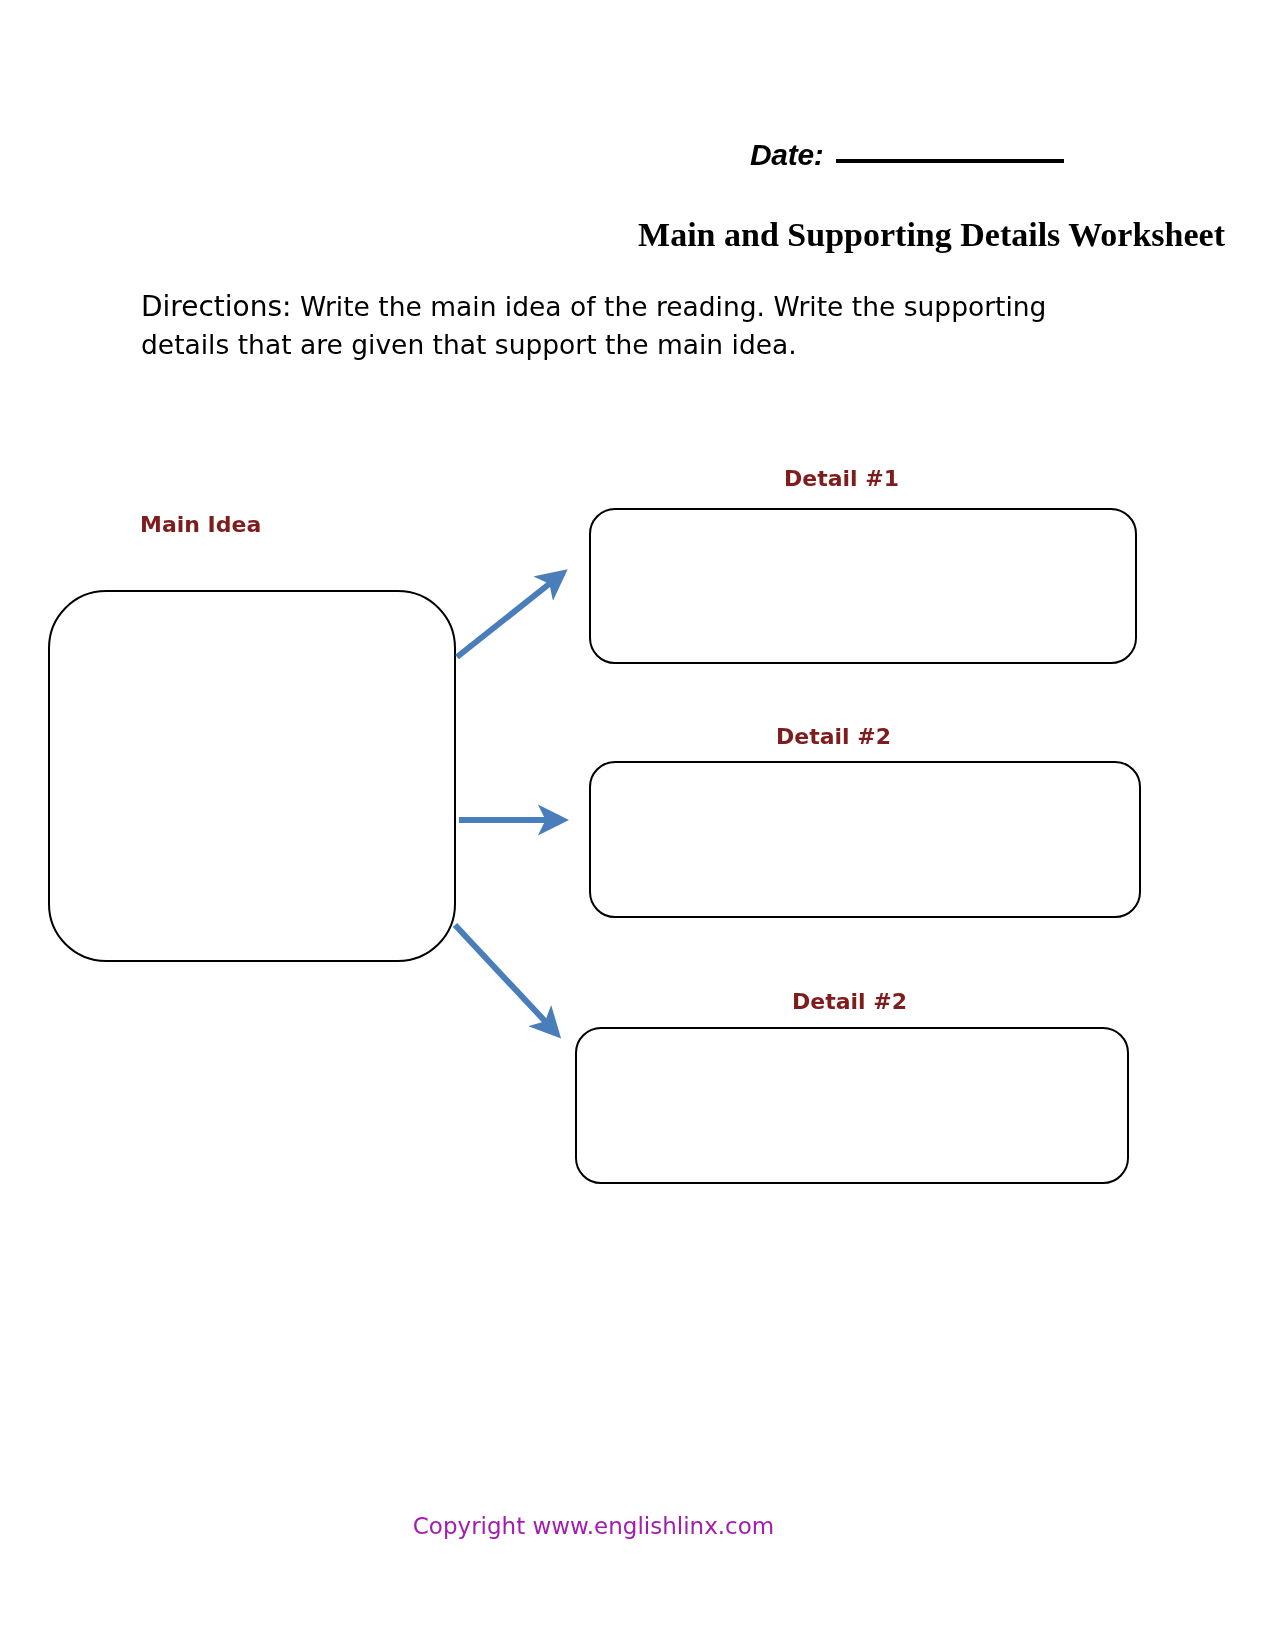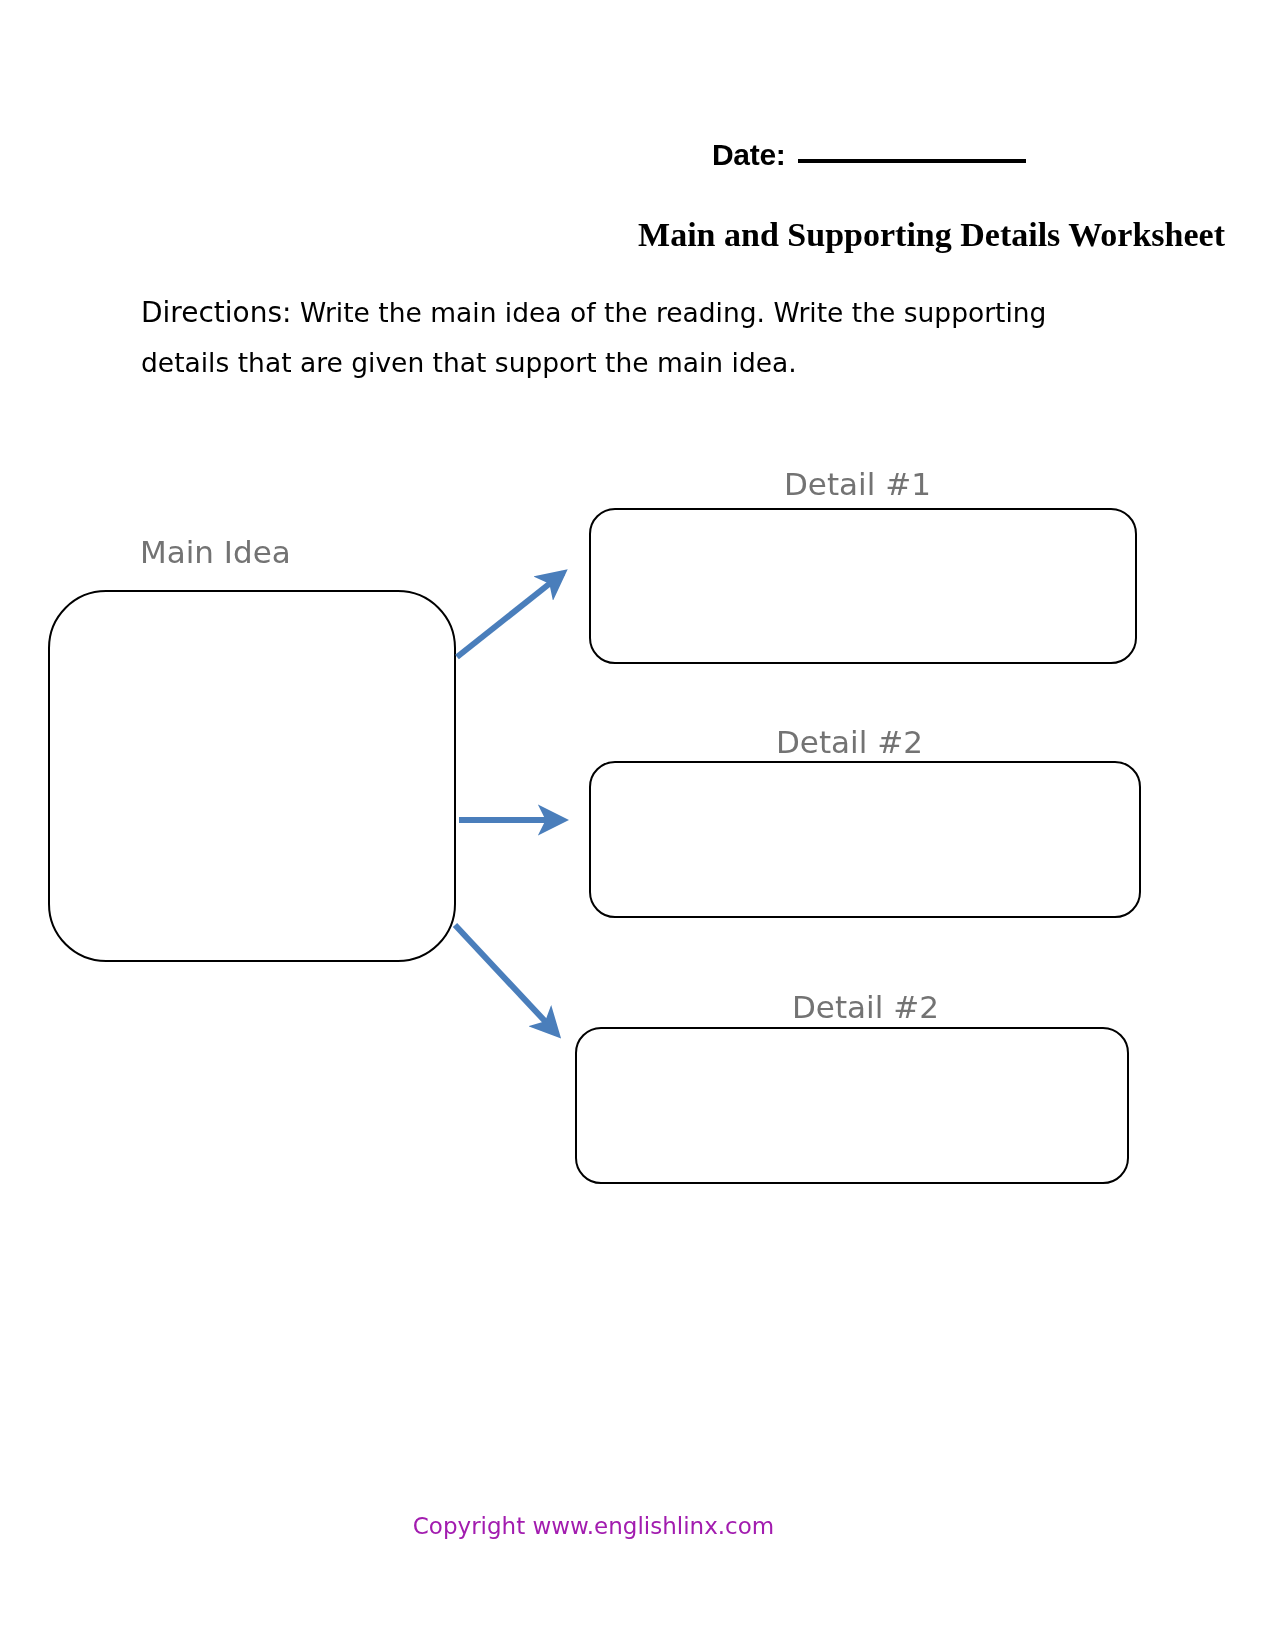--- a/index.html
+++ b/index.html
@@ -43,21 +43,21 @@
   }
   .field-rule {
     display: inline-block;
     border-bottom: 4px solid #000;
     margin-left: 12px;
     position: relative;
     top: -2px;
   }
   #name-field { left: 141px; top: 0; }
   #name-field .field-rule { width: 368px; }
-  #date-field { left: 712px; top: 0; }
+  #date-field { left: 750px; top: 0; font-style: italic; }
   #date-field .field-rule { width: 228px; }
 
   
   .worksheet-title {
     position: absolute;
     left: 0;
     top: 216px;
     width: 1225px;
     text-align: right;
     font-family: "Liberation Serif", "DejaVu Serif", serif;
@@ -68,34 +68,35 @@
   }
 
   
   .directions {
     position: absolute;
     left: 141px;
     top: 288px;
     width: 930px;
     font-family: "DejaVu Sans", sans-serif;
     font-size: 26.5px;
-    line-height: 50px;
+    line-height: 38px;
     color: #000;
   }
   .directions .lead {
     font-size: 28px;
   }
 
   
   .box-label {
     position: absolute;
     font-family: "DejaVu Sans", sans-serif;
-    font-size: 31px;
-    color: #737373;
+    font-size: 22px;
+    color: #7f1d1d;
     white-space: nowrap;
+    font-weight: bold;
   }
 
   
   .shape-box {
     position: absolute;
     border: 2.5px solid #000;
     background: #ffffff;
     box-sizing: border-box;
   }
   #main-idea-box {
@@ -121,21 +122,21 @@
   }
   #detail-box-3 {
     left: 575px;
     top: 1027px;
     width: 554px;
     height: 157px;
     border-radius: 26px;
   }
 
   
-  #main-idea-label { left: 140px; top: 534px; }
+  #main-idea-label { left: 140px; top: 512px; }
   #detail-label-1  { left: 784px; top: 466px; }
   #detail-label-2  { left: 776px; top: 724px; }
   #detail-label-3  { left: 792px; top: 989px; }
 
   
   #arrow-layer {
     position: absolute;
     left: 0;
     top: 0;
     width: 1275px;

